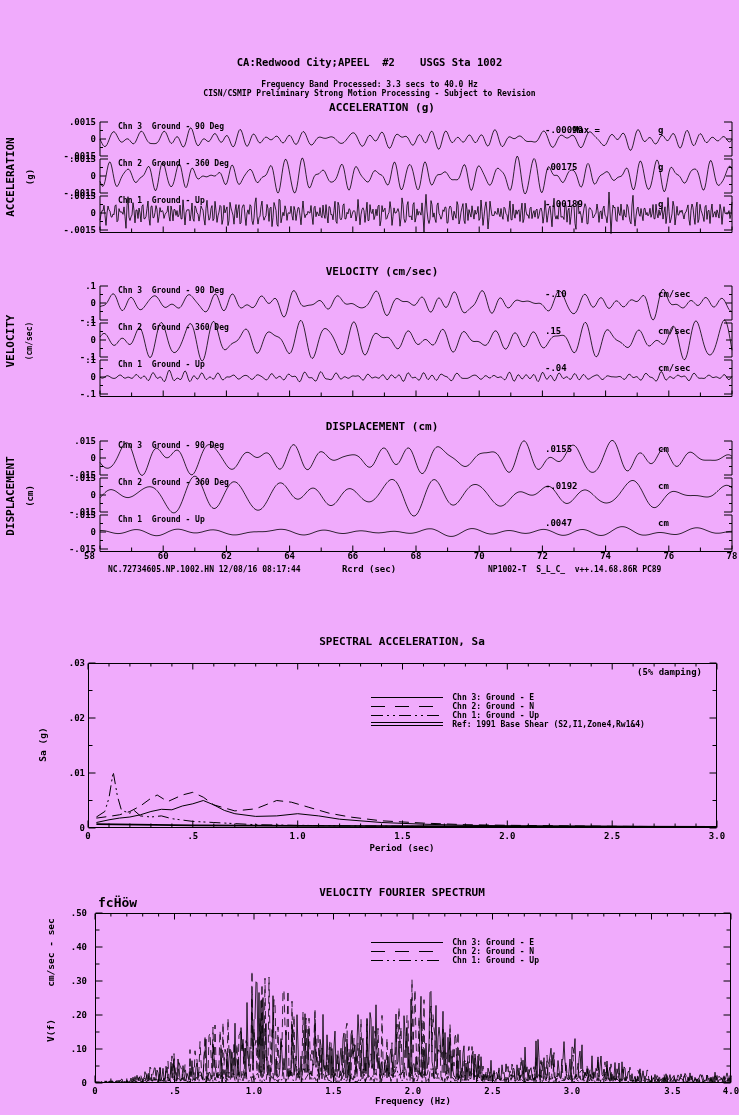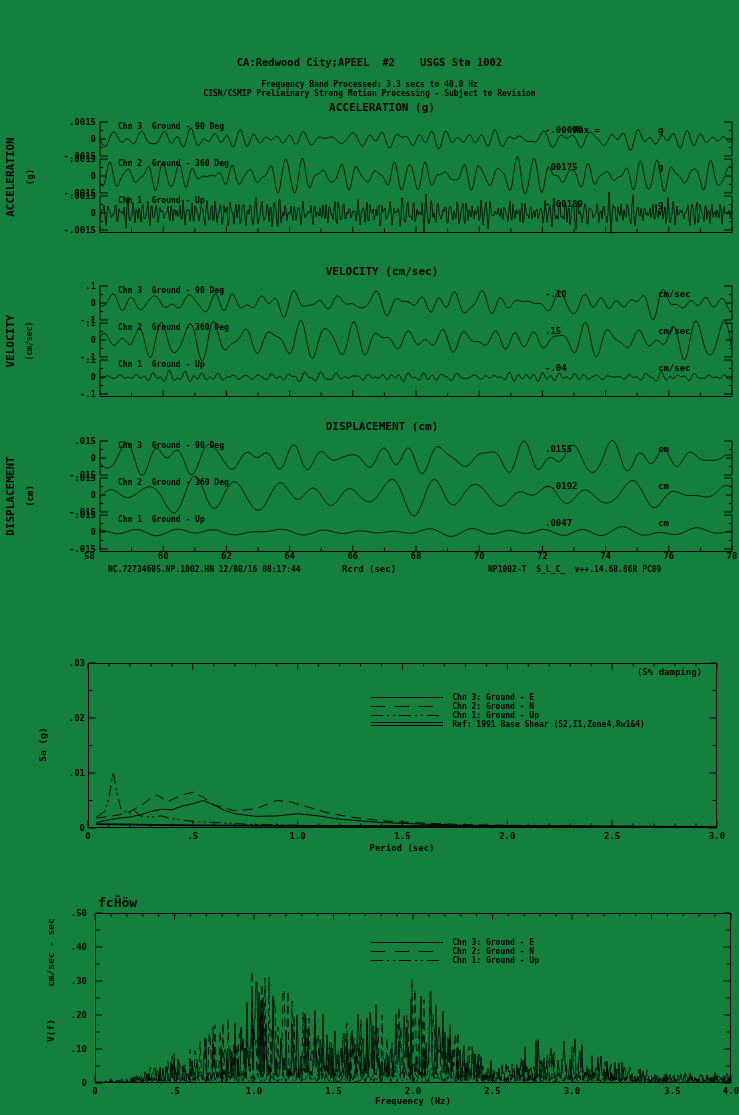--- a/index.html
+++ b/index.html
@@ -1,16 +1,16 @@
 <!DOCTYPE html>
 <html><head>
 <meta charset="utf-8">
 <style>
   html,body{margin:0;padding:0;background:#fff}
-  .page{position:relative;width:739px;height:1115px;background:#15803d;color:#000;
+  .page{position:relative;width:739px;height:1115px;background:#f0abfc;color:#000;
         font-family:"DejaVu Sans Mono",monospace;font-weight:bold;overflow:visible}
   .hline{position:absolute;width:739px;text-align:center;white-space:pre}
   .h-big{font-size:10.5px;line-height:11px}
   .h-sm{font-size:8px;line-height:9px}
   .sec-title{position:absolute;left:66px;width:632px;text-align:center;font-size:11px;line-height:12px;white-space:pre}
   .ylab{position:absolute;left:44px;width:52px;text-align:right;font-size:9px;line-height:9px;white-space:pre}
   .chlab{position:absolute;left:118px;font-size:8px;line-height:9px;white-space:pre}
   .pfx{position:absolute;left:500px;width:100px;text-align:right;font-size:9px;line-height:9px}
   .val{position:absolute;left:545px;width:100px;text-align:left;font-size:9px;line-height:9px}
   .unitlab{position:absolute;left:658px;font-size:9px;line-height:9px;white-space:pre}
@@ -178,20 +178,21 @@
       <svg xmlns="http://www.w3.org/2000/svg" width="632" height="8" viewBox="0 0 632 8" style="overflow:visible;display:block">
         <path d="M0,7.5H632M0.0,7.5V1.5M31.6,7.5V3.5M63.2,7.5V1.5M94.8,7.5V3.5M126.4,7.5V1.5M158.0,7.5V3.5M189.6,7.5V1.5M221.2,7.5V3.5M252.8,7.5V1.5M284.4,7.5V3.5M316.0,7.5V1.5M347.6,7.5V3.5M379.2,7.5V1.5M410.8,7.5V3.5M442.4,7.5V1.5M474.0,7.5V3.5M505.6,7.5V1.5M537.2,7.5V3.5M568.8,7.5V1.5M600.4,7.5V3.5M632.0,7.5V1.5" fill="none" stroke="#000" stroke-width="1"></path>
       </svg>
     </div>
 
   <div id="time-labels"></div>
   <div class="xlab" style="left:53px;top:564px;width:632px">Rcrd (sec)</div>
   <div class="foot" style="left:108px;top:565px">NC.72734605.NP.1002.HN 12/08/16 08:17:44</div>
   <div class="foot" style="left:488px;top:565px">NP1002-T  S_L_C_  v++.14.68.86R PC89</div>
 
+  <div class="sec-title" style="left:86px;top:636px">SPECTRAL ACCELERATION, Sa</div>
   <div class="damping" style="top:667px">(5% damping)</div>
   <div class="rot" style="left:12px;top:739px;width:60px;height:11px;font-size:9.5px">Sa (g)</div>
   <div class="plot" style="left:88px;top:663px;width:629px;height:165px" id="sa-plot">
       <svg xmlns="http://www.w3.org/2000/svg" width="629" height="165" viewBox="0 0 629 165" style="overflow:visible;display:block">
         <defs>
           <clipPath id="sacl">
             <rect x="1" y="1" width="627" height="163"></rect>
           </clipPath>
         </defs>
         <path d="M0.5,0.5H628.5V164.5H0.5Z" fill="none" stroke="#000" stroke-width="1"></path>
@@ -221,20 +222,21 @@
   <div class="lrow" style="top:711px">
     <span class="lsample"><svg xmlns="http://www.w3.org/2000/svg" width="72" height="9" viewBox="0 0 72 9" style="overflow:visible;display:block">
           <path d="M0,2.5H72 M0,5.5H72" stroke="#000" stroke-width="1.2" fill="none"></path>
         </svg></span><span class="llab">Ref: 1991 Base Shear (S2,I1,Zone4,Rw1&amp;4)</span>
   </div>
 
   <div id="sa-xlabels"></div>
   <div id="sa-ylabels"></div>
   <div class="xlab" style="left:86px;top:843px;width:632px">Period (sec)</div>
 
+  <div class="sec-title" style="left:86px;top:887px">VELOCITY FOURIER SPECTRUM</div>
   <div class="corner" style="left:98px;top:899px">fcḦöw</div>
   <div class="rot" style="left:-5px;top:947px;width:110px;height:11px;font-size:9.5px">cm/sec - sec</div>
   <div class="rot" style="left:20px;top:1025px;width:60px;height:11px;font-size:9.5px">V(f)</div>
   <div class="plot" style="left:95px;top:913px;width:636px;height:170px" id="vf-plot">
       <svg xmlns="http://www.w3.org/2000/svg" width="636" height="170" viewBox="0 0 636 170" style="overflow:visible;display:block">
         <path d="M0.5,0.5H635.5V169.5H0.5Z" fill="none" stroke="#000" stroke-width="1"></path>
         <path d="M0.0,169.5V162.5M0.0,0.5V6.5M15.9,169.5V165.5M15.9,0.5V3.5M31.8,169.5V165.5M31.8,0.5V3.5M47.7,169.5V165.5M47.7,0.5V3.5M63.6,169.5V165.5M63.6,0.5V3.5M79.5,169.5V162.5M79.5,0.5V6.5M95.4,169.5V165.5M95.4,0.5V3.5M111.3,169.5V165.5M111.3,0.5V3.5M127.2,169.5V165.5M127.2,0.5V3.5M143.1,169.5V165.5M143.1,0.5V3.5M159.0,169.5V162.5M159.0,0.5V6.5M174.9,169.5V165.5M174.9,0.5V3.5M190.8,169.5V165.5M190.8,0.5V3.5M206.7,169.5V165.5M206.7,0.5V3.5M222.6,169.5V165.5M222.6,0.5V3.5M238.5,169.5V162.5M238.5,0.5V6.5M254.4,169.5V165.5M254.4,0.5V3.5M270.3,169.5V165.5M270.3,0.5V3.5M286.2,169.5V165.5M286.2,0.5V3.5M302.1,169.5V165.5M302.1,0.5V3.5M318.0,169.5V162.5M318.0,0.5V6.5M333.9,169.5V165.5M333.9,0.5V3.5M349.8,169.5V165.5M349.8,0.5V3.5M365.7,169.5V165.5M365.7,0.5V3.5M381.6,169.5V165.5M381.6,0.5V3.5M397.5,169.5V162.5M397.5,0.5V6.5M413.4,169.5V165.5M413.4,0.5V3.5M429.3,169.5V165.5M429.3,0.5V3.5M445.2,169.5V165.5M445.2,0.5V3.5M461.1,169.5V165.5M461.1,0.5V3.5M477.0,169.5V162.5M477.0,0.5V6.5M492.9,169.5V165.5M492.9,0.5V3.5M508.8,169.5V165.5M508.8,0.5V3.5M524.7,169.5V165.5M524.7,0.5V3.5M540.6,169.5V165.5M540.6,0.5V3.5M556.5,169.5V162.5M556.5,0.5V6.5M572.4,169.5V165.5M572.4,0.5V3.5M588.3,169.5V165.5M588.3,0.5V3.5M604.2,169.5V165.5M604.2,0.5V3.5M620.1,169.5V165.5M620.1,0.5V3.5M636.0,169.5V162.5M636.0,0.5V6.5M0.5,0.0H7.5M635.5,0.0H628.5M0.5,17.0H4.5M635.5,17.0H631.5M0.5,34.0H7.5M635.5,34.0H628.5M0.5,51.0H4.5M635.5,51.0H631.5M0.5,68.0H7.5M635.5,68.0H628.5M0.5,85.0H4.5M635.5,85.0H631.5M0.5,102.0H7.5M635.5,102.0H628.5M0.5,119.0H4.5M635.5,119.0H631.5M0.5,136.0H7.5M635.5,136.0H628.5M0.5,153.0H4.5M635.5,153.0H631.5M0.5,170.0H7.5M635.5,170.0H628.5" fill="none" stroke="#000" stroke-width="1"></path>
         <polyline points="0,169.5 1,169.5 2,169.5 3,169.1 4,169.3 5,169.5 6,169.5 7,168.8 8,169.1 9,168.1 10,168.5 11,168.5 12,169.5 13,169.5 14,168.4 15,168.2 16,169.5 17,167.7 18,169.2 19,169.5 20,169.5 21,168.5 22,168.0 23,169.3 24,169.3 25,168.4 26,169.5 27,169.1 28,169.1 29,169.5 30,168.4 31,168.6 32,169.1 33,169.5 34,169.3 35,167.5 36,168.2 37,168.4 38,168.9 39,168.9 40,169.5 41,168.7 42,169.0 43,169.3 44,169.1 45,169.3 46,168.5 47,169.1 48,168.4 49,168.6 50,167.0 51,168.5 52,168.8 53,167.2 54,168.5 55,168.2 56,167.4 57,168.0 58,165.2 59,166.2 60,166.7 61,165.7 62,167.3 63,169.5 64,166.8 65,167.5 66,167.6 67,167.5 68,169.4 69,164.9 70,169.3 71,169.2 72,164.2 73,164.6 74,165.1 75,168.2 76,168.6 77,167.6 78,167.0 79,166.2 80,169.1 81,168.9 82,164.8 83,165.1 84,166.3 85,168.9 86,164.4 87,166.6 88,164.5 89,169.4 90,165.0 91,167.5 92,168.6 93,168.2 94,168.1 95,168.9 96,169.5 97,166.5 98,169.2 99,168.7 100,168.0 101,164.3 102,165.0 103,168.3 104,168.5 105,161.8 106,162.8 107,163.4 108,166.3 109,167.9 110,165.3 111,169.2 112,159.7 113,167.9 114,164.2 115,169.4 116,165.5 117,162.2 118,168.8 119,169.0 120,164.2 121,167.7 122,167.5 123,159.2 124,169.2 125,168.8 126,158.9 127,168.7 128,162.3 129,167.3 130,166.4 131,169.1 132,163.9 133,167.8 134,159.1 135,167.4 136,164.7 137,162.1 138,156.5 139,162.7 140,167.6 141,168.3 142,164.3 143,163.1 144,158.8 145,166.4 146,167.6 147,157.8 148,167.9 149,157.5 150,165.4 151,157.8 152,168.4 153,168.1 154,168.0 155,167.5 156,163.6 157,168.6 158,160.2 159,168.4 160,166.4 161,163.7 162,160.8 163,160.6 164,166.3 165,168.2 166,153.2 167,168.7 168,160.5 169,166.6 170,168.6 171,168.3 172,161.0 173,161.8 174,162.0 175,168.2 176,162.8 177,166.7 178,160.3 179,168.5 180,166.2 181,168.8 182,166.9 183,169.0 184,166.3 185,168.2 186,166.7 187,167.0 188,153.9 189,166.0 190,166.4 191,168.1 192,165.3 193,166.9 194,159.4 195,155.2 196,160.1 197,159.3 198,167.6 199,167.3 200,168.6 201,167.2 202,156.5 203,165.1 204,154.9 205,168.7 206,168.7 207,162.1 208,167.7 209,167.4 210,167.3 211,164.4 212,163.6 213,161.3 214,156.2 215,167.9 216,157.9 217,167.5 218,166.2 219,165.5 220,164.6 221,167.6 222,166.3 223,156.0 224,167.8 225,159.7 226,161.9 227,159.0 228,160.1 229,162.5 230,167.1 231,163.7 232,161.7 233,167.1 234,167.4 235,167.5 236,168.7 237,168.3 238,167.5 239,168.1 240,156.4 241,169.1 242,168.9 243,166.7 244,169.0 245,157.7 246,167.7 247,164.6 248,155.6 249,166.9 250,165.2 251,168.1 252,167.6 253,160.2 254,162.4 255,168.5 256,160.8 257,161.6 258,167.1 259,161.4 260,168.8 261,168.1 262,169.1 263,167.5 264,166.8 265,169.1 266,166.0 267,167.0 268,165.4 269,158.4 270,168.2 271,167.5 272,162.8 273,163.0 274,162.5 275,167.3 276,164.2 277,167.2 278,162.6 279,168.8 280,165.5 281,156.1 282,167.5 283,168.2 284,168.9 285,169.1 286,155.2 287,168.0 288,160.3 289,164.2 290,162.5 291,158.5 292,154.9 293,159.1 294,158.6 295,162.7 296,168.5 297,159.4 298,159.3 299,156.4 300,163.9 301,153.7 302,155.1 303,161.7 304,162.4 305,160.7 306,167.8 307,166.9 308,167.7 309,167.7 310,153.2 311,157.7 312,167.2 313,167.1 314,166.5 315,167.5 316,153.4 317,166.9 318,165.1 319,168.5 320,163.8 321,154.6 322,168.1 323,165.5 324,154.7 325,163.1 326,156.9 327,168.9 328,158.1 329,165.2 330,157.0 331,168.6 332,167.4 333,164.6 334,167.9 335,156.8 336,155.5 337,163.6 338,155.4 339,167.3 340,164.8 341,155.5 342,165.6 343,160.4 344,165.9 345,167.8 346,167.5 347,164.5 348,168.6 349,169.0 350,167.1 351,158.2 352,168.1 353,163.0 354,166.5 355,168.0 356,168.7 357,164.5 358,165.0 359,166.1 360,168.2 361,165.5 362,168.1 363,169.1 364,163.2 365,165.3 366,159.1 367,167.5 368,166.3 369,168.4 370,162.0 371,167.9 372,167.9 373,168.6 374,165.6 375,158.3 376,162.6 377,160.6 378,162.9 379,161.5 380,164.0 381,162.2 382,167.3 383,167.7 384,157.6 385,160.8 386,159.3 387,165.6 388,168.9 389,161.6 390,163.9 391,159.4 392,167.7 393,166.9 394,168.1 395,159.2 396,168.2 397,161.5 398,166.7 399,168.3 400,167.8 401,168.1 402,168.4 403,161.1 404,165.5 405,167.2 406,168.5 407,167.7 408,167.3 409,166.6 410,167.9 411,169.3 412,164.2 413,169.1 414,168.1 415,167.2 416,165.3 417,165.5 418,162.1 419,165.3 420,168.5 421,169.3 422,169.2 423,168.1 424,167.0 425,160.5 426,166.6 427,166.6 428,168.2 429,168.1 430,169.3 431,167.8 432,166.5 433,168.0 434,162.0 435,167.1 436,166.1 437,164.1 438,162.2 439,168.6 440,160.5 441,168.8 442,163.3 443,164.9 444,161.5 445,164.5 446,160.8 447,168.4 448,168.0 449,163.2 450,164.2 451,163.6 452,167.6 453,168.8 454,168.9 455,162.5 456,167.9 457,168.2 458,168.4 459,168.0 460,168.1 461,167.5 462,165.2 463,168.8 464,169.1 465,166.8 466,167.6 467,167.2 468,167.7 469,167.5 470,166.8 471,160.9 472,162.6 473,166.4 474,166.7 475,161.7 476,159.2 477,168.3 478,165.2 479,169.0 480,167.8 481,161.2 482,166.7 483,168.0 484,168.0 485,162.8 486,168.3 487,168.1 488,162.4 489,168.2 490,163.7 491,166.0 492,169.0 493,162.0 494,166.0 495,161.3 496,164.0 497,164.4 498,164.8 499,167.4 500,168.8 501,167.7 502,168.5 503,164.8 504,169.3 505,167.8 506,169.2 507,169.4 508,165.3 509,164.0 510,161.2 511,165.0 512,168.2 513,167.0 514,164.8 515,168.4 516,164.9 517,167.3 518,166.9 519,162.8 520,168.9 521,164.4 522,166.7 523,166.4 524,168.0 525,169.3 526,169.2 527,166.6 528,166.5 529,163.3 530,166.7 531,165.9 532,164.2 533,169.1 534,168.4 535,168.4 536,168.0 537,169.4 538,166.9 539,168.6 540,164.1 541,168.1 542,166.5 543,167.1 544,168.0 545,169.3 546,168.8 547,169.2 548,167.0 549,167.5 550,169.1 551,168.9 552,168.5 553,169.1 554,169.3 555,168.9 556,168.0 557,169.4 558,169.2 559,167.1 560,168.1 561,166.3 562,169.2 563,165.9 564,167.9 565,168.6 566,167.8 567,168.1 568,166.5 569,167.9 570,165.3 571,168.7 572,167.8 573,169.5 574,168.1 575,167.9 576,166.5 577,167.0 578,168.0 579,165.4 580,166.8 581,169.0 582,168.8 583,168.5 584,167.4 585,168.3 586,168.7 587,168.6 588,167.6 589,168.3 590,169.5 591,169.0 592,169.5 593,169.5 594,168.3 595,169.4 596,169.0 597,169.4 598,168.4 599,168.2 600,166.2 601,166.0 602,168.7 603,167.0 604,168.9 605,166.7 606,169.5 607,169.4 608,167.9 609,169.0 610,166.5 611,168.0 612,167.8 613,168.0 614,168.0 615,165.4 616,167.6 617,168.5 618,168.5 619,168.1 620,169.3 621,169.5 622,169.5 623,168.6 624,169.4 625,169.0 626,169.0 627,168.1 628,168.5 629,168.2 630,168.1 631,168.1 632,168.0 633,166.6 634,168.7 635,169.1 636,169.3 " fill="none" stroke="#000" stroke-width="0.8" stroke-dasharray="7,3,2,3"></polyline>
         <polyline points="0,169.0 1,168.8 2,169.5 3,169.5 4,168.6 5,169.5 6,168.9 7,168.5 8,168.7 9,168.4 10,169.5 11,167.8 12,169.5 13,169.5 14,168.9 15,169.5 16,169.4 17,169.5 18,168.3 19,168.2 20,168.9 21,169.5 22,168.9 23,167.7 24,168.1 25,167.6 26,167.7 27,169.2 28,167.5 29,169.5 30,169.5 31,169.5 32,167.2 33,169.3 34,168.7 35,167.9 36,167.5 37,168.0 38,165.9 39,168.5 40,167.2 41,169.5 42,165.3 43,164.1 44,168.0 45,160.7 46,162.9 47,167.1 48,169.1 49,169.1 50,158.7 51,167.3 52,158.2 53,161.8 54,166.8 55,154.0 56,156.0 57,168.1 58,160.8 59,156.8 60,152.2 61,166.7 62,166.9 63,166.9 64,167.1 65,154.4 66,168.4 67,167.4 68,167.8 69,165.0 70,167.7 71,155.2 72,159.7 73,148.4 74,167.4 75,165.9 76,158.7 77,142.9 78,165.5 79,140.6 80,164.0 81,154.4 82,167.9 83,164.1 84,149.7 85,152.9 86,154.9 87,157.6 88,166.5 89,165.5 90,151.6 91,162.5 92,166.1 93,167.6 94,167.3 95,136.6 96,162.5 97,154.5 98,154.0 99,167.1 100,137.8 101,146.5 102,146.3 103,166.9 104,155.2 105,128.6 106,148.2 107,166.1 108,165.2 109,146.3 110,122.4 111,165.3 112,164.7 113,161.9 114,122.9 115,120.2 116,142.0 117,155.2 118,114.0 119,163.3 120,112.0 121,148.8 122,164.1 123,157.4 124,150.8 125,117.6 126,133.4 127,164.3 128,109.7 129,152.5 130,136.3 131,138.9 132,164.1 133,105.2 134,139.6 135,138.4 136,136.1 137,163.4 138,164.4 139,128.9 140,155.2 141,149.0 142,130.9 143,162.6 144,122.3 145,120.5 146,116.0 147,135.9 148,128.8 149,162.8 150,142.0 151,127.7 152,129.4 153,145.5 154,154.5 155,161.3 156,145.6 157,57.8 158,157.5 159,115.3 160,132.5 161,127.3 162,159.3 163,122.2 164,161.0 165,105.4 166,132.6 167,71.0 168,146.2 169,156.7 170,65.2 171,148.8 172,143.7 173,160.7 174,64.0 175,125.5 176,158.8 177,114.3 178,125.1 179,86.6 180,90.3 181,134.5 182,163.0 183,113.9 184,156.5 185,146.1 186,126.2 187,134.1 188,77.0 189,78.0 190,113.8 191,122.2 192,115.4 193,77.5 194,163.9 195,157.3 196,162.9 197,88.2 198,150.8 199,102.2 200,158.4 201,142.9 202,163.8 203,160.0 204,164.2 205,164.5 206,159.3 207,152.3 208,99.0 209,152.3 210,159.6 211,105.0 212,150.4 213,161.9 214,105.2 215,137.8 216,147.6 217,137.3 218,152.6 219,125.1 220,95.4 221,154.4 222,123.5 223,121.4 224,152.9 225,136.9 226,158.6 227,135.0 228,143.9 229,159.0 230,152.3 231,164.5 232,141.4 233,163.8 234,137.2 235,127.2 236,127.4 237,162.3 238,154.1 239,165.7 240,160.7 241,163.3 242,165.9 243,137.8 244,164.6 245,161.8 246,156.2 247,165.8 248,137.6 249,161.3 250,150.4 251,115.5 252,110.2 253,165.0 254,135.2 255,156.0 256,166.1 257,120.0 258,146.7 259,125.3 260,165.8 261,144.3 262,164.7 263,129.9 264,153.0 265,159.5 266,106.1 267,165.9 268,155.9 269,157.2 270,150.4 271,160.5 272,105.3 273,148.3 274,155.7 275,147.8 276,140.8 277,155.6 278,150.5 279,157.3 280,117.9 281,128.6 282,151.0 283,115.3 284,149.7 285,165.6 286,160.5 287,102.4 288,146.6 289,145.7 290,161.1 291,155.7 292,125.1 293,158.5 294,164.5 295,163.9 296,163.9 297,129.7 298,164.8 299,157.2 300,152.1 301,133.8 302,111.1 303,125.7 304,94.4 305,135.2 306,114.0 307,152.6 308,158.6 309,163.8 310,132.5 311,134.5 312,102.4 313,103.6 314,163.5 315,153.5 316,161.3 317,66.5 318,142.2 319,103.5 320,76.5 321,126.3 322,154.0 323,147.2 324,103.7 325,159.5 326,163.4 327,106.2 328,158.5 329,86.7 330,162.0 331,162.3 332,161.9 333,157.8 334,147.6 335,100.5 336,93.0 337,139.1 338,101.3 339,115.9 340,123.0 341,160.0 342,157.4 343,136.5 344,138.6 345,132.1 346,164.5 347,165.0 348,116.1 349,150.0 350,152.1 351,139.6 352,158.2 353,152.4 354,164.0 355,111.1 356,140.7 357,160.8 358,134.0 359,153.1 360,120.2 361,125.7 362,164.4 363,118.8 364,165.5 365,157.7 366,165.3 367,154.9 368,164.7 369,148.0 370,147.5 371,152.1 372,158.8 373,139.8 374,133.5 375,164.9 376,165.4 377,133.5 378,149.1 379,166.9 380,145.3 381,156.9 382,166.5 383,160.0 384,141.2 385,163.8 386,166.0 387,168.0 388,153.0 389,167.6 390,168.4 391,167.9 392,167.2 393,162.2 394,168.1 395,167.2 396,166.7 397,166.8 398,160.7 399,159.8 400,160.6 401,157.2 402,161.3 403,166.0 404,154.9 405,164.8 406,167.5 407,164.0 408,163.0 409,164.0 410,168.7 411,148.4 412,159.6 413,153.4 414,164.0 415,157.9 416,167.3 417,151.1 418,155.0 419,158.1 420,166.9 421,166.4 422,168.2 423,163.5 424,159.8 425,167.6 426,144.4 427,154.4 428,165.9 429,156.1 430,149.9 431,167.6 432,166.1 433,168.1 434,156.4 435,166.6 436,161.5 437,167.5 438,158.2 439,153.7 440,166.9 441,144.1 442,166.0 443,166.5 444,166.3 445,153.0 446,147.4 447,167.6 448,165.9 449,155.8 450,153.4 451,167.8 452,142.2 453,162.7 454,167.3 455,145.3 456,144.7 457,166.1 458,163.8 459,139.5 460,164.3 461,167.7 462,167.6 463,160.0 464,163.0 465,167.2 466,165.0 467,146.1 468,166.3 469,167.2 470,167.2 471,148.4 472,161.2 473,163.8 474,164.6 475,166.2 476,166.2 477,154.0 478,142.0 479,166.7 480,162.8 481,163.9 482,159.0 483,150.3 484,164.8 485,159.1 486,157.7 487,157.4 488,156.8 489,164.3 490,159.2 491,165.5 492,151.7 493,165.2 494,161.6 495,156.7 496,165.2 497,168.1 498,159.7 499,168.2 500,167.7 501,167.2 502,166.9 503,145.5 504,167.0 505,167.3 506,167.6 507,161.9 508,163.2 509,160.4 510,148.9 511,165.8 512,150.9 513,167.1 514,166.8 515,167.3 516,150.9 517,166.5 518,165.2 519,168.1 520,165.2 521,166.8 522,163.5 523,167.4 524,160.0 525,167.0 526,165.7 527,168.2 528,156.1 529,165.0 530,168.1 531,163.9 532,163.9 533,162.5 534,160.2 535,154.2 536,167.5 537,167.4 538,167.8 539,166.4 540,167.6 541,165.8 542,168.2 543,157.3 544,160.6 545,155.9 546,162.8 547,168.5 548,167.8 549,168.4 550,162.9 551,167.8 552,157.0 553,157.7 554,168.8 555,168.6 556,168.4 557,168.1 558,164.2 559,165.5 560,169.0 561,163.7 562,165.2 563,168.2 564,168.3 565,163.0 566,167.5 567,169.0 568,169.0 569,160.5 570,168.9 571,160.8 572,165.7 573,167.8 574,167.9 575,165.7 576,169.3 577,168.9 578,169.2 579,162.1 580,168.7 581,169.4 582,165.7 583,161.9 584,163.7 585,168.6 586,160.9 587,165.8 588,166.5 589,164.8 590,160.4 591,162.3 592,168.7 593,168.7 594,164.9 595,168.5 596,163.4 597,166.3 598,169.1 599,167.0 600,169.1 601,168.8 602,165.8 603,167.1 604,169.0 605,169.0 606,165.7 607,161.8 608,164.2 609,168.2 610,168.8 611,169.4 612,162.0 613,164.0 614,165.6 615,168.6 616,165.2 617,168.3 618,167.4 619,168.8 620,162.9 621,164.1 622,168.2 623,168.0 624,163.2 625,164.2 626,165.9 627,166.2 628,169.3 629,164.1 630,169.2 631,166.9 632,164.1 633,169.2 634,162.8 635,169.2 636,163.8 " fill="none" stroke="#000" stroke-width="0.8" stroke-dasharray="8,5"></polyline>
         <polyline points="0,169.5 1,169.5 2,168.4 3,169.5 4,169.5 5,169.5 6,169.5 7,169.2 8,169.5 9,169.5 10,169.1 11,168.3 12,168.8 13,169.5 14,168.9 15,167.9 16,168.5 17,168.2 18,168.6 19,169.5 20,169.4 21,167.8 22,168.5 23,167.6 24,169.5 25,167.6 26,166.6 27,166.0 28,169.5 29,168.4 30,169.2 31,168.6 32,168.6 33,168.5 34,169.5 35,169.1 36,165.0 37,169.1 38,164.2 39,167.9 40,163.5 41,167.4 42,162.3 43,167.3 44,164.5 45,164.4 46,169.2 47,168.5 48,169.0 49,164.3 50,166.3 51,165.9 52,162.2 53,168.1 54,160.0 55,167.5 56,164.4 57,167.7 58,168.2 59,164.1 60,167.7 61,165.2 62,157.1 63,159.5 64,168.4 65,154.8 66,167.4 67,163.6 68,155.3 69,165.7 70,168.7 71,153.3 72,158.1 73,168.2 74,166.8 75,168.2 76,149.1 77,164.7 78,158.6 79,145.6 80,167.1 81,167.4 82,167.6 83,146.0 84,154.0 85,167.2 86,168.0 87,164.5 88,152.6 89,160.8 90,167.6 91,167.7 92,160.4 93,163.4 94,166.8 95,154.9 96,163.9 97,147.7 98,166.7 99,165.5 100,167.4 101,154.3 102,150.0 103,165.2 104,159.6 105,159.0 106,159.1 107,164.4 108,167.2 109,143.6 110,138.4 111,126.2 112,166.4 113,164.2 114,159.1 115,159.8 116,165.1 117,165.9 118,130.9 119,143.8 120,152.2 121,159.2 122,164.4 123,161.5 124,162.8 125,160.4 126,135.6 127,166.3 128,156.4 129,161.7 130,156.7 131,166.0 132,140.4 133,160.6 134,145.0 135,136.1 136,164.7 137,139.2 138,159.3 139,162.0 140,110.2 141,165.4 142,163.6 143,146.1 144,164.4 145,163.1 146,114.6 147,137.8 148,126.3 149,150.3 150,135.0 151,163.7 152,89.5 153,140.9 154,153.0 155,134.4 156,135.7 157,81.2 158,156.4 159,106.7 160,105.7 161,68.8 162,69.8 163,138.9 164,79.5 165,159.7 166,87.6 167,159.4 168,84.6 169,160.6 170,132.5 171,110.4 172,158.2 173,162.3 174,151.8 175,162.9 176,152.3 177,151.1 178,82.7 179,131.4 180,162.4 181,146.1 182,164.0 183,164.2 184,163.0 185,154.8 186,125.6 187,141.8 188,157.1 189,145.4 190,157.0 191,117.1 192,163.5 193,155.5 194,163.0 195,156.8 196,162.5 197,111.1 198,136.7 199,162.3 200,152.9 201,152.4 202,101.7 203,132.1 204,163.5 205,164.4 206,143.1 207,162.1 208,155.6 209,157.2 210,100.7 211,158.7 212,159.3 213,116.2 214,159.4 215,161.4 216,159.7 217,163.0 218,151.0 219,152.0 220,106.3 221,149.4 222,143.8 223,153.2 224,164.0 225,126.3 226,132.7 227,165.8 228,101.4 229,155.7 230,153.8 231,158.7 232,121.8 233,144.7 234,162.0 235,133.9 236,165.4 237,135.5 238,164.3 239,133.0 240,118.1 241,158.7 242,141.6 243,146.0 244,157.4 245,144.9 246,135.2 247,152.3 248,125.7 249,120.1 250,153.1 251,165.0 252,126.0 253,161.7 254,149.1 255,165.3 256,121.6 257,117.3 258,140.7 259,137.0 260,131.9 261,159.2 262,129.2 263,101.6 264,122.3 265,149.3 266,163.8 267,130.2 268,125.3 269,159.9 270,144.1 271,160.7 272,106.2 273,164.6 274,136.8 275,99.5 276,106.2 277,154.5 278,113.3 279,161.9 280,137.8 281,91.8 282,140.4 283,155.5 284,144.5 285,163.5 286,151.4 287,148.5 288,160.0 289,161.9 290,146.7 291,151.2 292,164.9 293,143.5 294,164.0 295,142.3 296,136.0 297,146.5 298,163.6 299,142.0 300,140.0 301,101.0 302,151.4 303,148.6 304,128.0 305,153.2 306,161.9 307,159.2 308,159.8 309,102.7 310,118.7 311,144.8 312,114.3 313,155.2 314,140.1 315,164.4 316,86.1 317,163.0 318,151.5 319,150.6 320,159.3 321,143.9 322,154.9 323,161.2 324,161.5 325,113.3 326,83.3 327,160.6 328,153.9 329,137.2 330,162.4 331,130.0 332,155.6 333,148.9 334,130.2 335,79.5 336,78.4 337,148.6 338,154.4 339,164.8 340,129.2 341,92.4 342,155.9 343,124.8 344,114.2 345,123.8 346,144.5 347,136.5 348,98.3 349,159.8 350,119.5 351,159.3 352,161.3 353,124.3 354,149.1 355,121.1 356,165.3 357,143.1 358,158.0 359,163.3 360,163.7 361,166.2 362,141.4 363,167.2 364,149.3 365,137.0 366,160.8 367,163.7 368,140.1 369,132.8 370,167.2 371,150.0 372,167.2 373,148.5 374,164.4 375,165.7 376,165.5 377,141.9 378,138.2 379,166.9 380,141.0 381,150.8 382,166.0 383,142.8 384,164.2 385,165.0 386,143.7 387,161.0 388,167.0 389,161.3 390,167.1 391,161.3 392,166.9 393,155.1 394,159.2 395,164.6 396,147.3 397,166.4 398,167.4 399,157.5 400,165.7 401,167.4 402,164.9 403,161.5 404,157.4 405,167.1 406,165.5 407,151.8 408,160.7 409,159.4 410,166.4 411,167.1 412,166.4 413,166.0 414,164.1 415,163.1 416,161.5 417,163.4 418,155.4 419,155.7 420,167.6 421,167.8 422,151.8 423,162.4 424,154.9 425,165.1 426,163.8 427,160.8 428,147.1 429,167.3 430,134.1 431,159.0 432,153.8 433,166.5 434,160.2 435,157.0 436,154.7 437,162.2 438,165.7 439,167.1 440,162.9 441,127.9 442,164.6 443,126.4 444,144.4 445,166.7 446,153.0 447,148.8 448,158.1 449,144.7 450,166.4 451,166.0 452,165.0 453,151.6 454,148.5 455,142.9 456,135.2 457,152.4 458,141.7 459,162.3 460,165.1 461,163.8 462,163.0 463,147.5 464,157.2 465,165.1 466,164.2 467,147.7 468,146.0 469,128.6 470,148.5 471,158.2 472,165.7 473,166.0 474,158.6 475,146.0 476,164.8 477,133.9 478,134.8 479,140.5 480,125.6 481,165.8 482,166.4 483,164.4 484,145.4 485,138.1 486,155.9 487,131.8 488,166.8 489,165.1 490,159.4 491,161.9 492,163.0 493,155.7 494,167.5 495,167.3 496,164.3 497,142.8 498,166.3 499,158.8 500,164.6 501,155.3 502,158.0 503,143.9 504,163.9 505,153.4 506,143.0 507,161.6 508,160.5 509,156.1 510,167.3 511,167.9 512,148.0 513,165.8 514,158.4 515,154.1 516,168.0 517,161.2 518,168.3 519,163.8 520,149.5 521,166.6 522,155.8 523,160.6 524,150.0 525,167.9 526,168.3 527,148.8 528,164.7 529,153.9 530,155.1 531,168.0 532,165.2 533,158.7 534,158.4 535,167.8 536,167.5 537,160.7 538,168.4 539,166.6 540,163.2 541,168.1 542,168.5 543,163.5 544,167.8 545,155.8 546,168.9 547,164.9 548,157.8 549,165.1 550,169.0 551,166.3 552,165.9 553,167.3 554,166.0 555,168.0 556,167.7 557,168.8 558,164.9 559,166.2 560,161.4 561,166.7 562,162.5 563,164.1 564,168.8 565,167.9 566,165.7 567,167.1 568,164.7 569,169.2 570,163.5 571,168.4 572,162.4 573,166.8 574,165.4 575,161.6 576,167.5 577,165.1 578,163.5 579,163.8 580,166.9 581,169.2 582,165.6 583,167.7 584,166.3 585,166.2 586,165.2 587,166.5 588,167.1 589,162.9 590,162.8 591,168.6 592,169.1 593,163.9 594,168.5 595,159.9 596,167.1 597,162.8 598,168.3 599,168.9 600,164.3 601,167.7 602,168.8 603,166.0 604,165.3 605,161.6 606,162.2 607,165.5 608,168.4 609,167.9 610,167.6 611,168.1 612,162.1 613,166.9 614,164.8 615,169.3 616,164.0 617,169.1 618,163.7 619,168.4 620,159.2 621,166.8 622,162.4 623,169.0 624,166.7 625,167.0 626,166.6 627,164.7 628,168.7 629,162.8 630,166.8 631,163.8 632,159.9 633,163.9 634,168.2 635,162.6 636,163.7 " fill="none" stroke="#000" stroke-width="0.8"></polyline>

